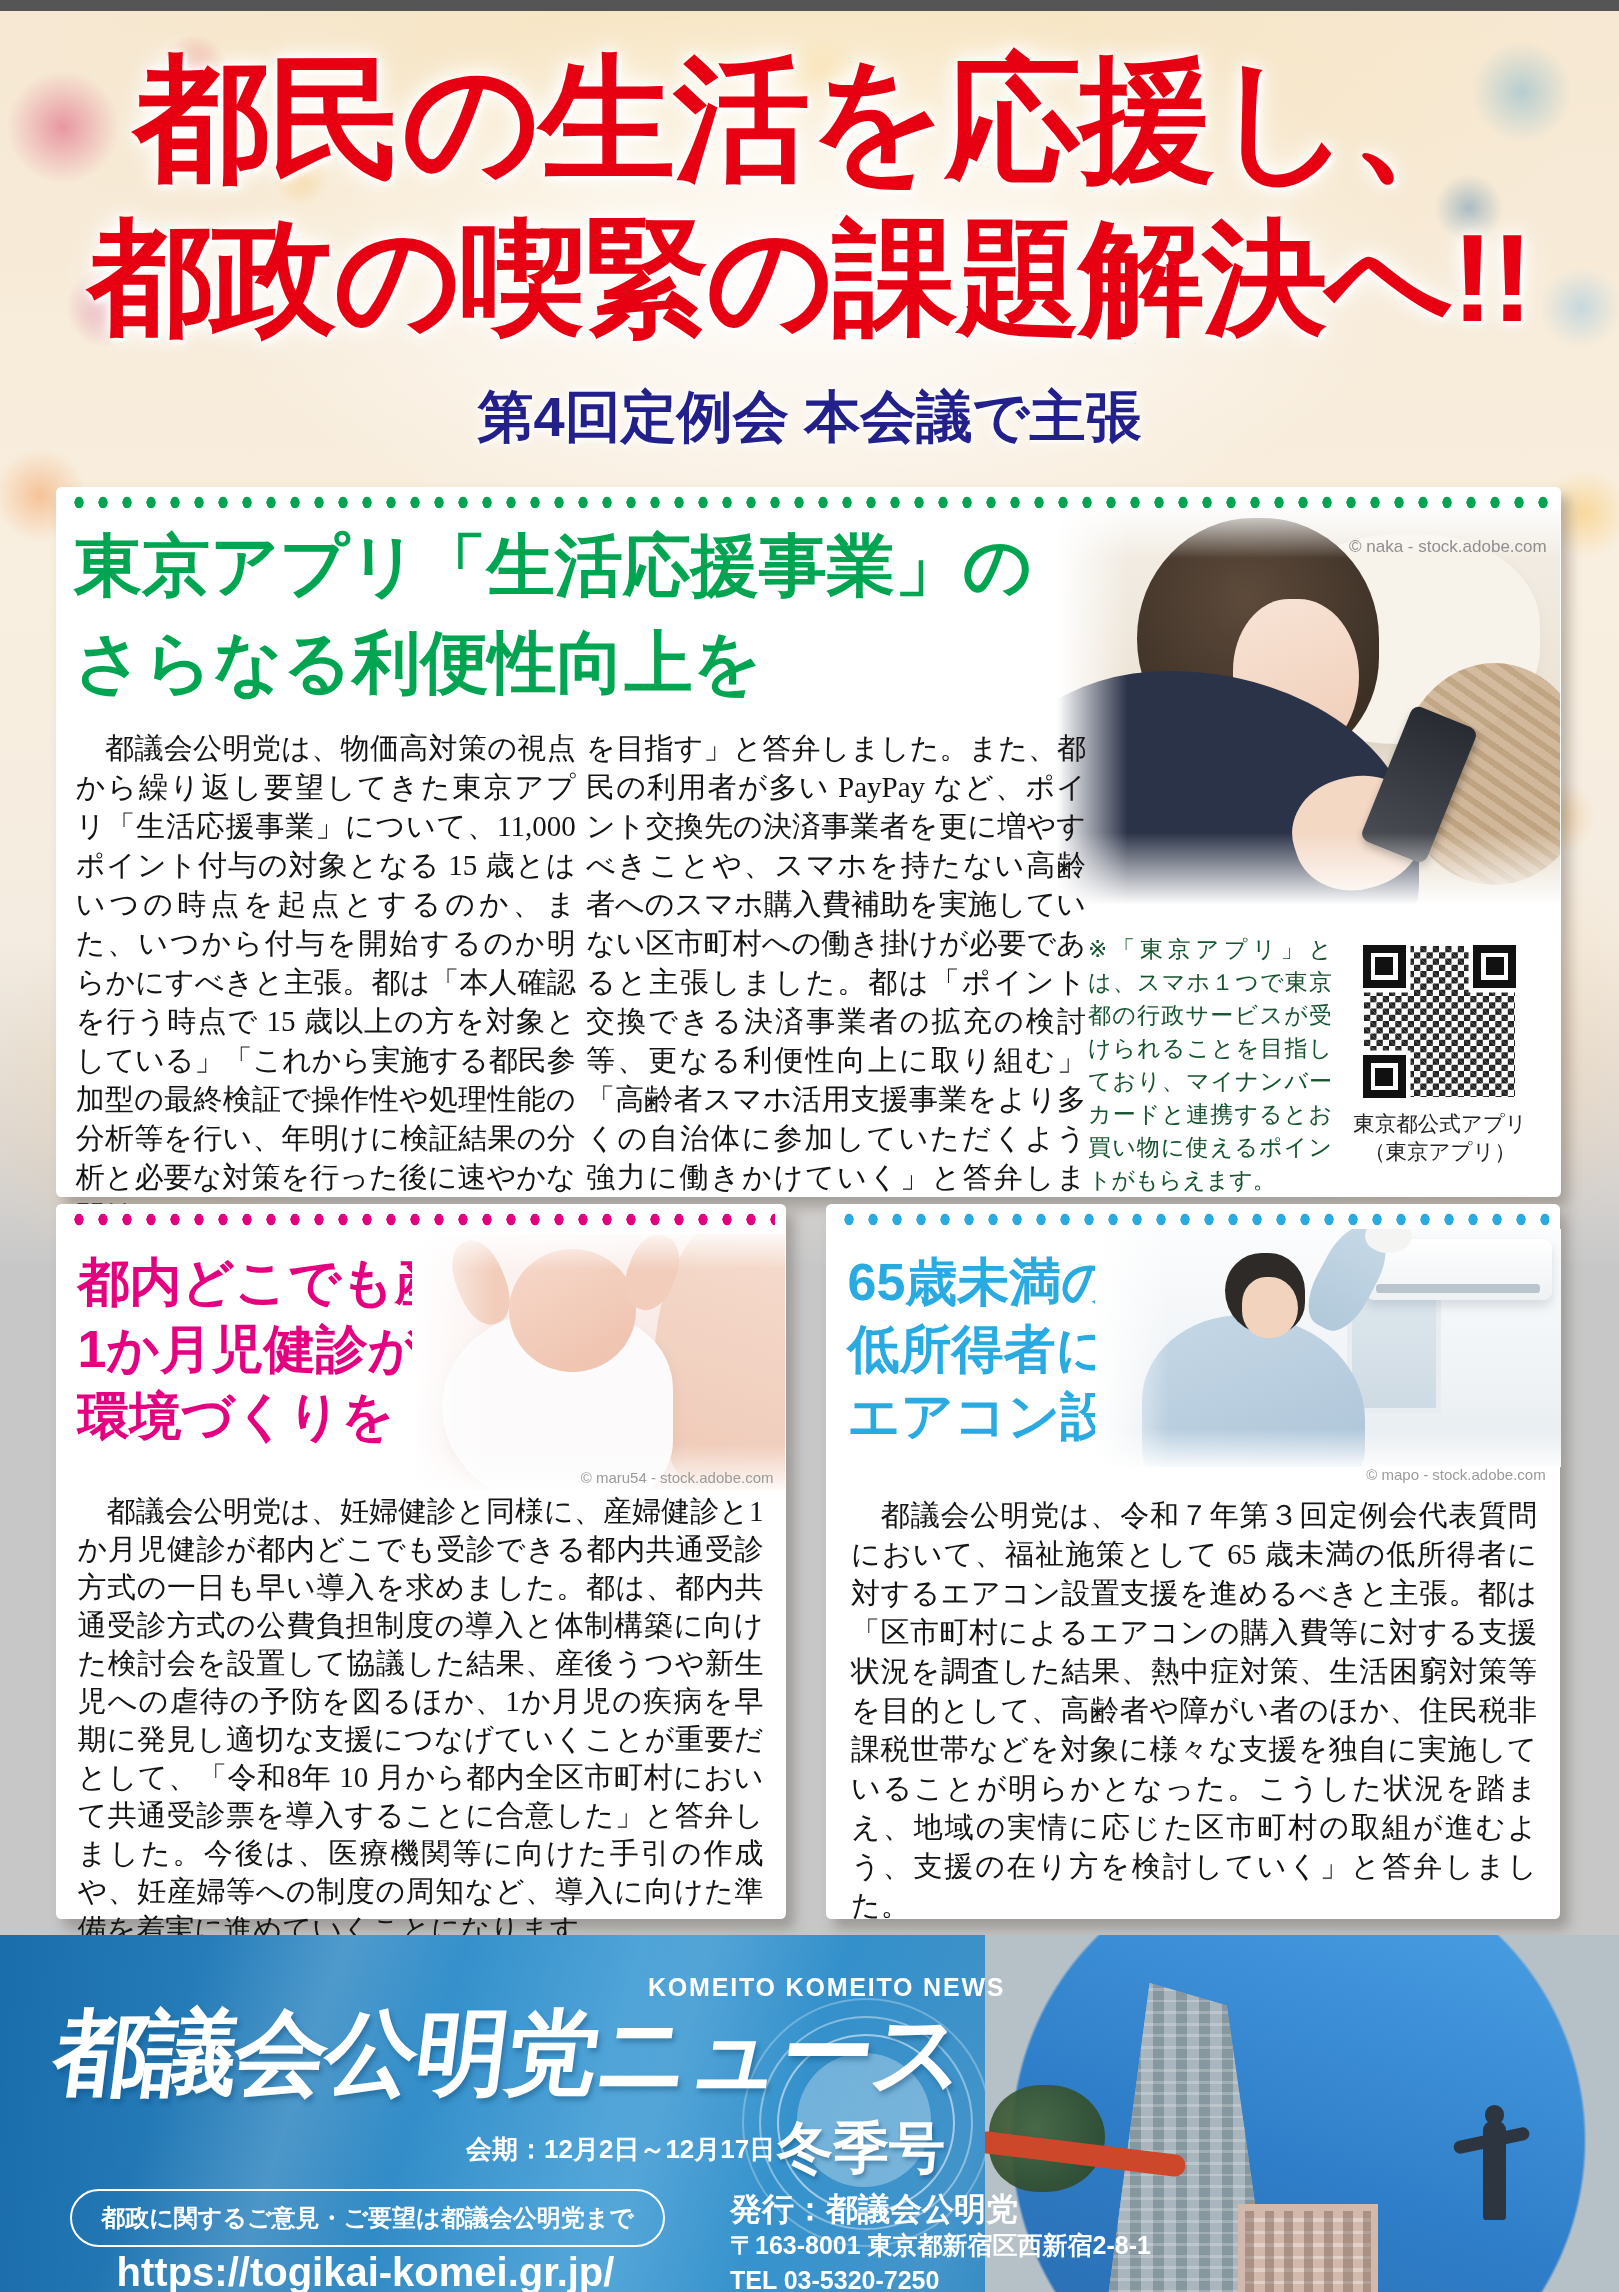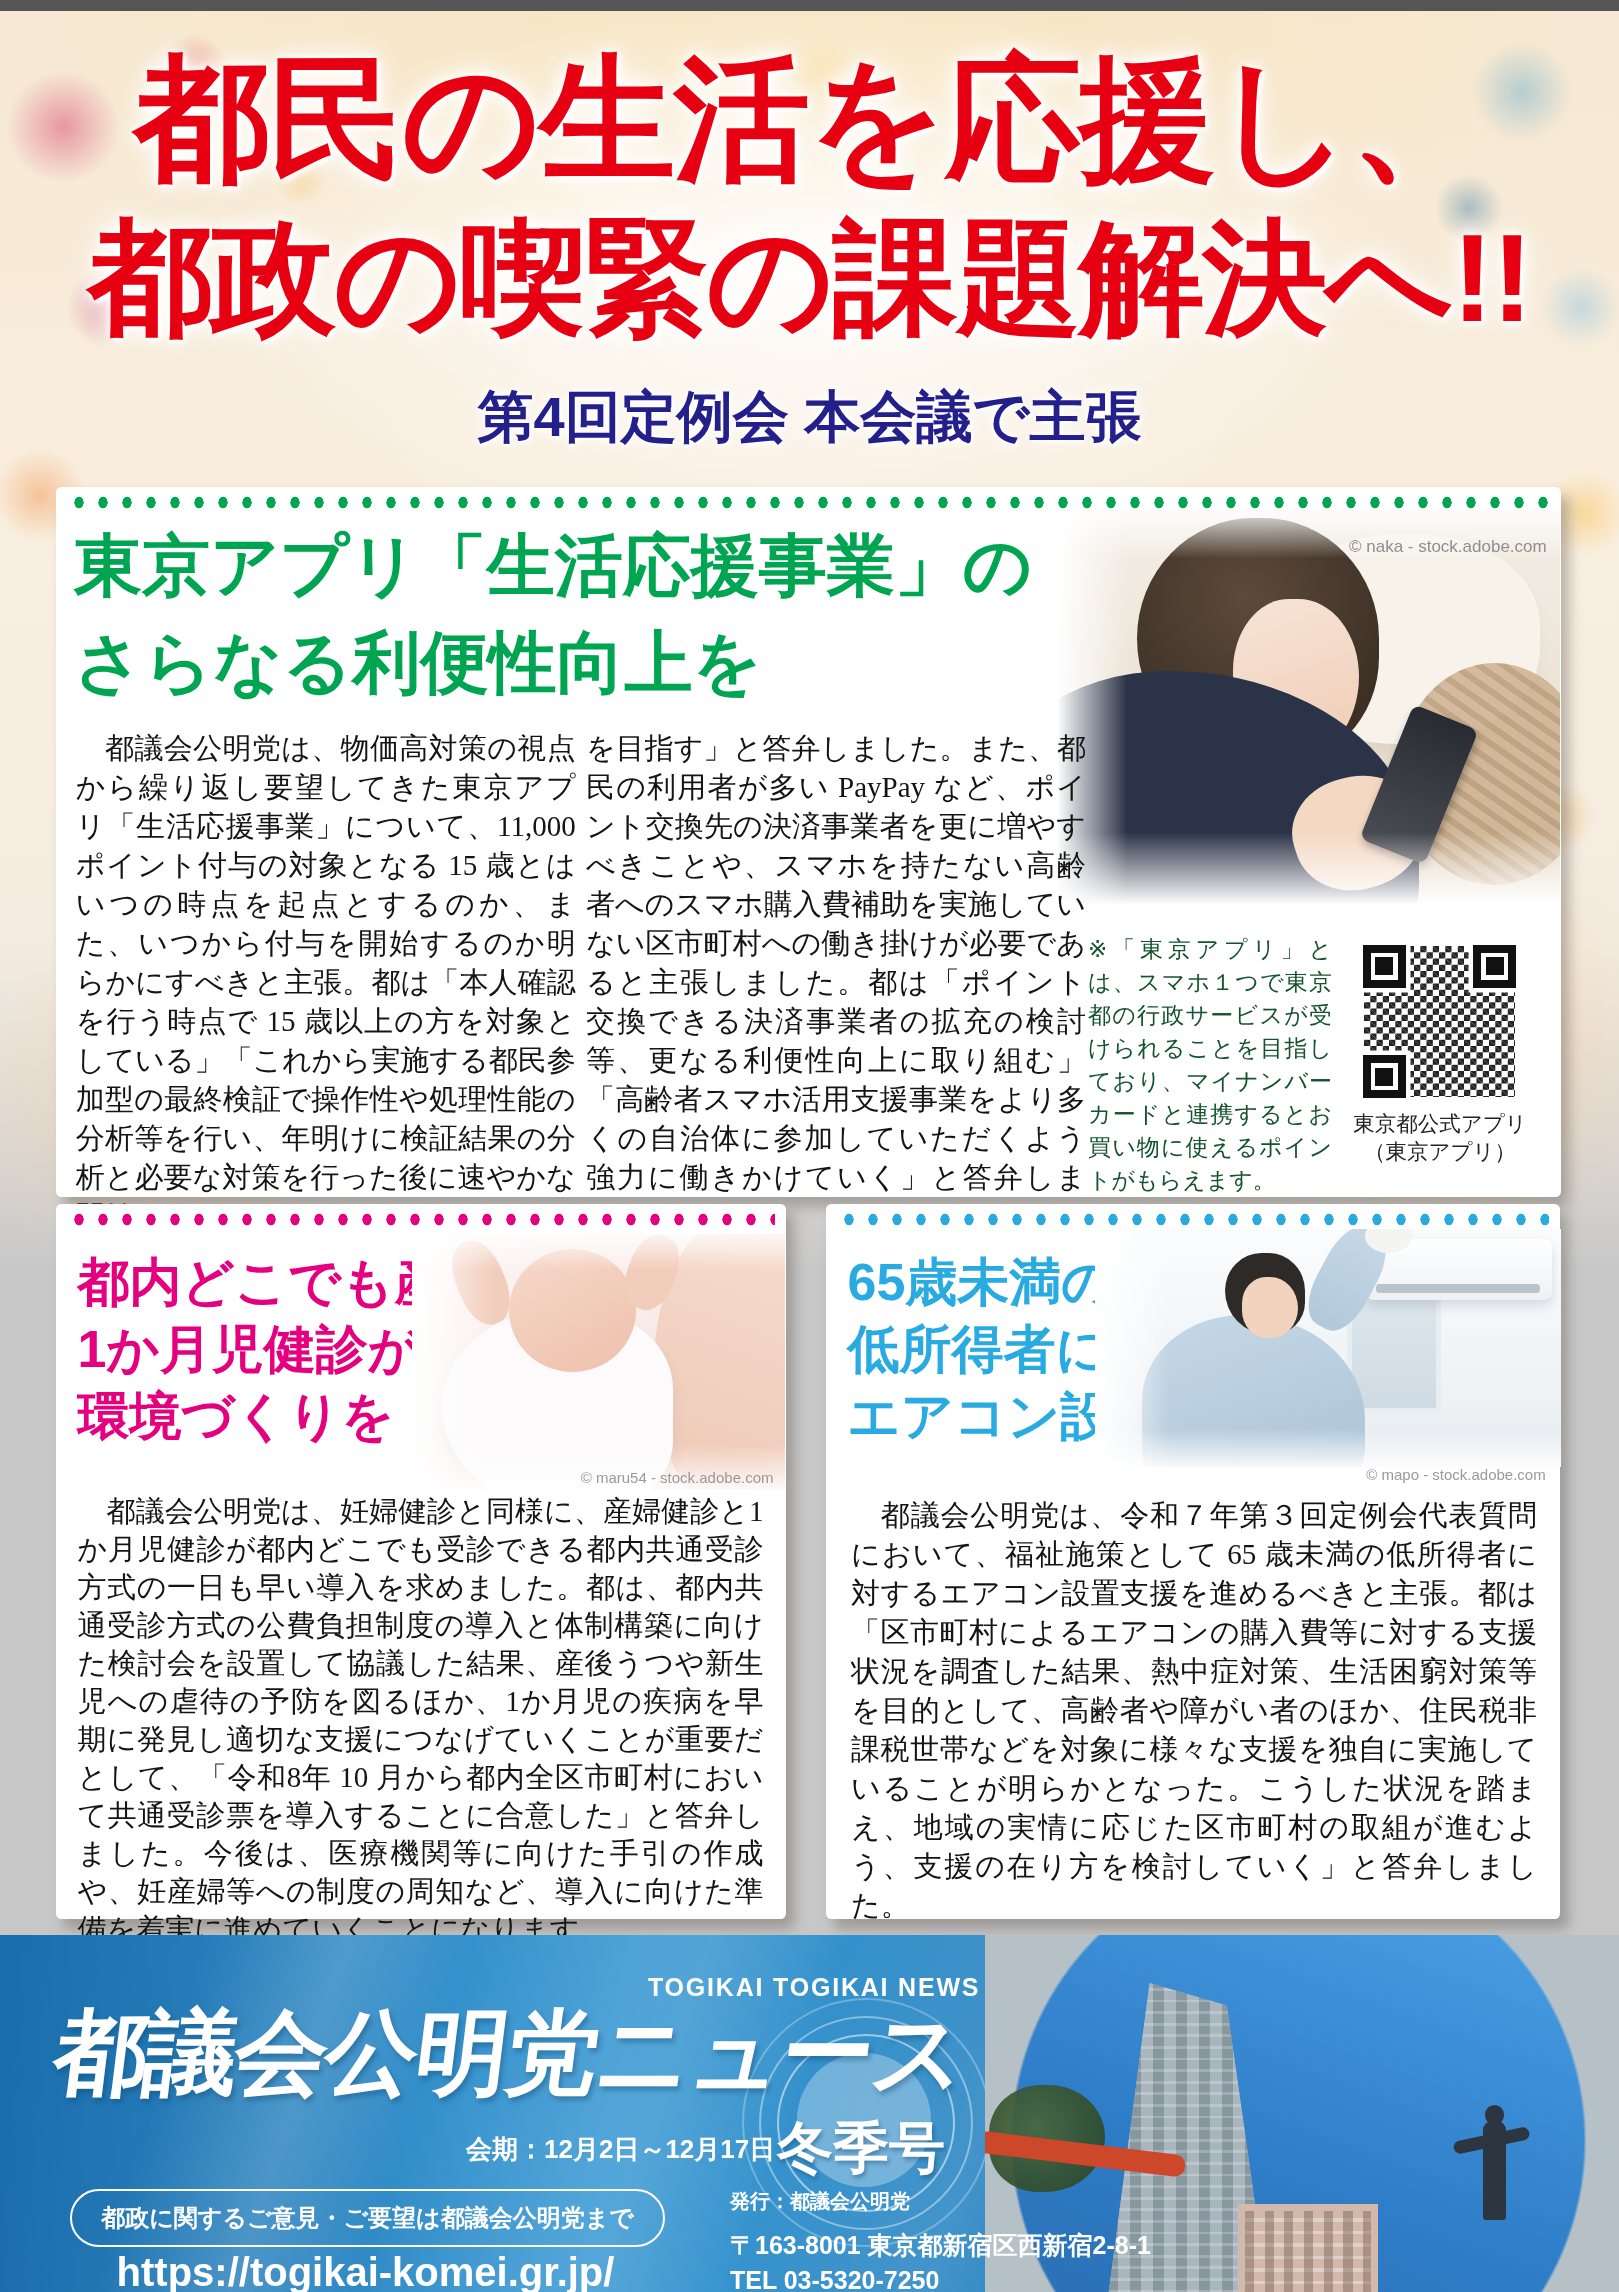--- a/index.html
+++ b/index.html
@@ -146,21 +146,21 @@
     font-family:var(--gothic); transform:skewX(-7deg); transform-origin:left bottom;
     text-shadow:2.7px 3.6px 5.4px rgba(10,60,100,.35);}
   .edition{position:absolute; left:52px; top:197px; color:#fff; font-weight:700; font-size:26px; font-family:var(--gothic);}
   .session{position:absolute; left:466px; top:197px; color:#fff; font-weight:700; font-size:26px; font-family:var(--gothic);}
   .season{position:absolute; left:777px; top:176px; color:#fff; font-weight:900; font-size:56px; font-family:var(--gothic);
     text-shadow:1.8px 2.7px 4.5px rgba(10,60,100,.4);}
   .contact{position:absolute; left:70px; top:254px; width:591px; height:54px; border:2.7px solid #fff; border-radius:30px;
     color:#fff; font-weight:700; font-size:24px; line-height:54px; text-align:center; font-family:var(--gothic);}
   .url{position:absolute; left:70px; top:315px; width:591px; text-align:center; color:#fff; font-weight:700;
     font-size:40px; font-family:var(--gothic); text-decoration:none; letter-spacing:0;}
-  .pub{position:absolute; left:730px; top:253px; color:#fff; font-weight:700; font-size:20px; font-family:var(--gothic);}
+  .pub{position:absolute; left:730px; top:253px; color:#fff; font-weight:700; font-size:32px; font-family:var(--gothic);}
   .addr{position:absolute; left:730px; top:294px; color:#fff; font-weight:700; font-size:25px; font-family:var(--gothic);}
   .tel{position:absolute;  left:730px; top:331px; color:#fff; font-weight:700; font-size:25px; font-family:var(--gothic);}
 
   .tocho{position:absolute; left:985px; top:0; width:634px; height:369px; overflow:hidden;
     background:linear-gradient(200deg,#4aa0e4 0%,#2f7ec9 58%,#2a6fb4 100%);}
   .tocho .ringbg{position:absolute; left:-188px; top:-296px; width:1003px; height:1003px;
     background:radial-gradient(circle at 50% 50%, rgba(0,0,0,0) 0 285px, #b6c0c7 288px 421px, #d3d9dc 425px 502px, #e4e8ea 502px);}
   .tocho .tower1{position:absolute; left:99px; top:48px; width:193px; height:321px;
     clip-path:polygon(12% 100%,34% 0,74% 7%,96% 100%);
     background:repeating-linear-gradient(90deg,#86979f 0 10.7px,#a9b6be 10.7px 23px),#9aa8b2;
@@ -287,21 +287,21 @@
     <div class="tocho">
       <div class="ringbg"></div>
       <div class="tower1"></div>
       <div class="tower2"></div>
       <div class="bpink"></div>
       <div class="tree"></div>
       <div class="red"></div>
       <div class="statue"></div>
     </div>
 
-    <div class="kicker">TOGIKAI TOGIKAI NEWS</div>
+    <div class="kicker">KOMEITO KOMEITO NEWS</div>
     <div class="logo">都議会公明党ニュース</div>
     <div class="session">会期：12月2日～12月17日</div>
     <div class="season">冬季号</div>
 
     <div class="contact">都政に関するご意見・ご要望は都議会公明党まで</div>
     <a class="url" href="#">https://togikai-komei.gr.jp/</a>
     <div class="pub">発行：都議会公明党</div>
     <div class="addr">〒163-8001 東京都新宿区西新宿2-8-1</div>
     <div class="tel">TEL 03-5320-7250</div>
   </div>

